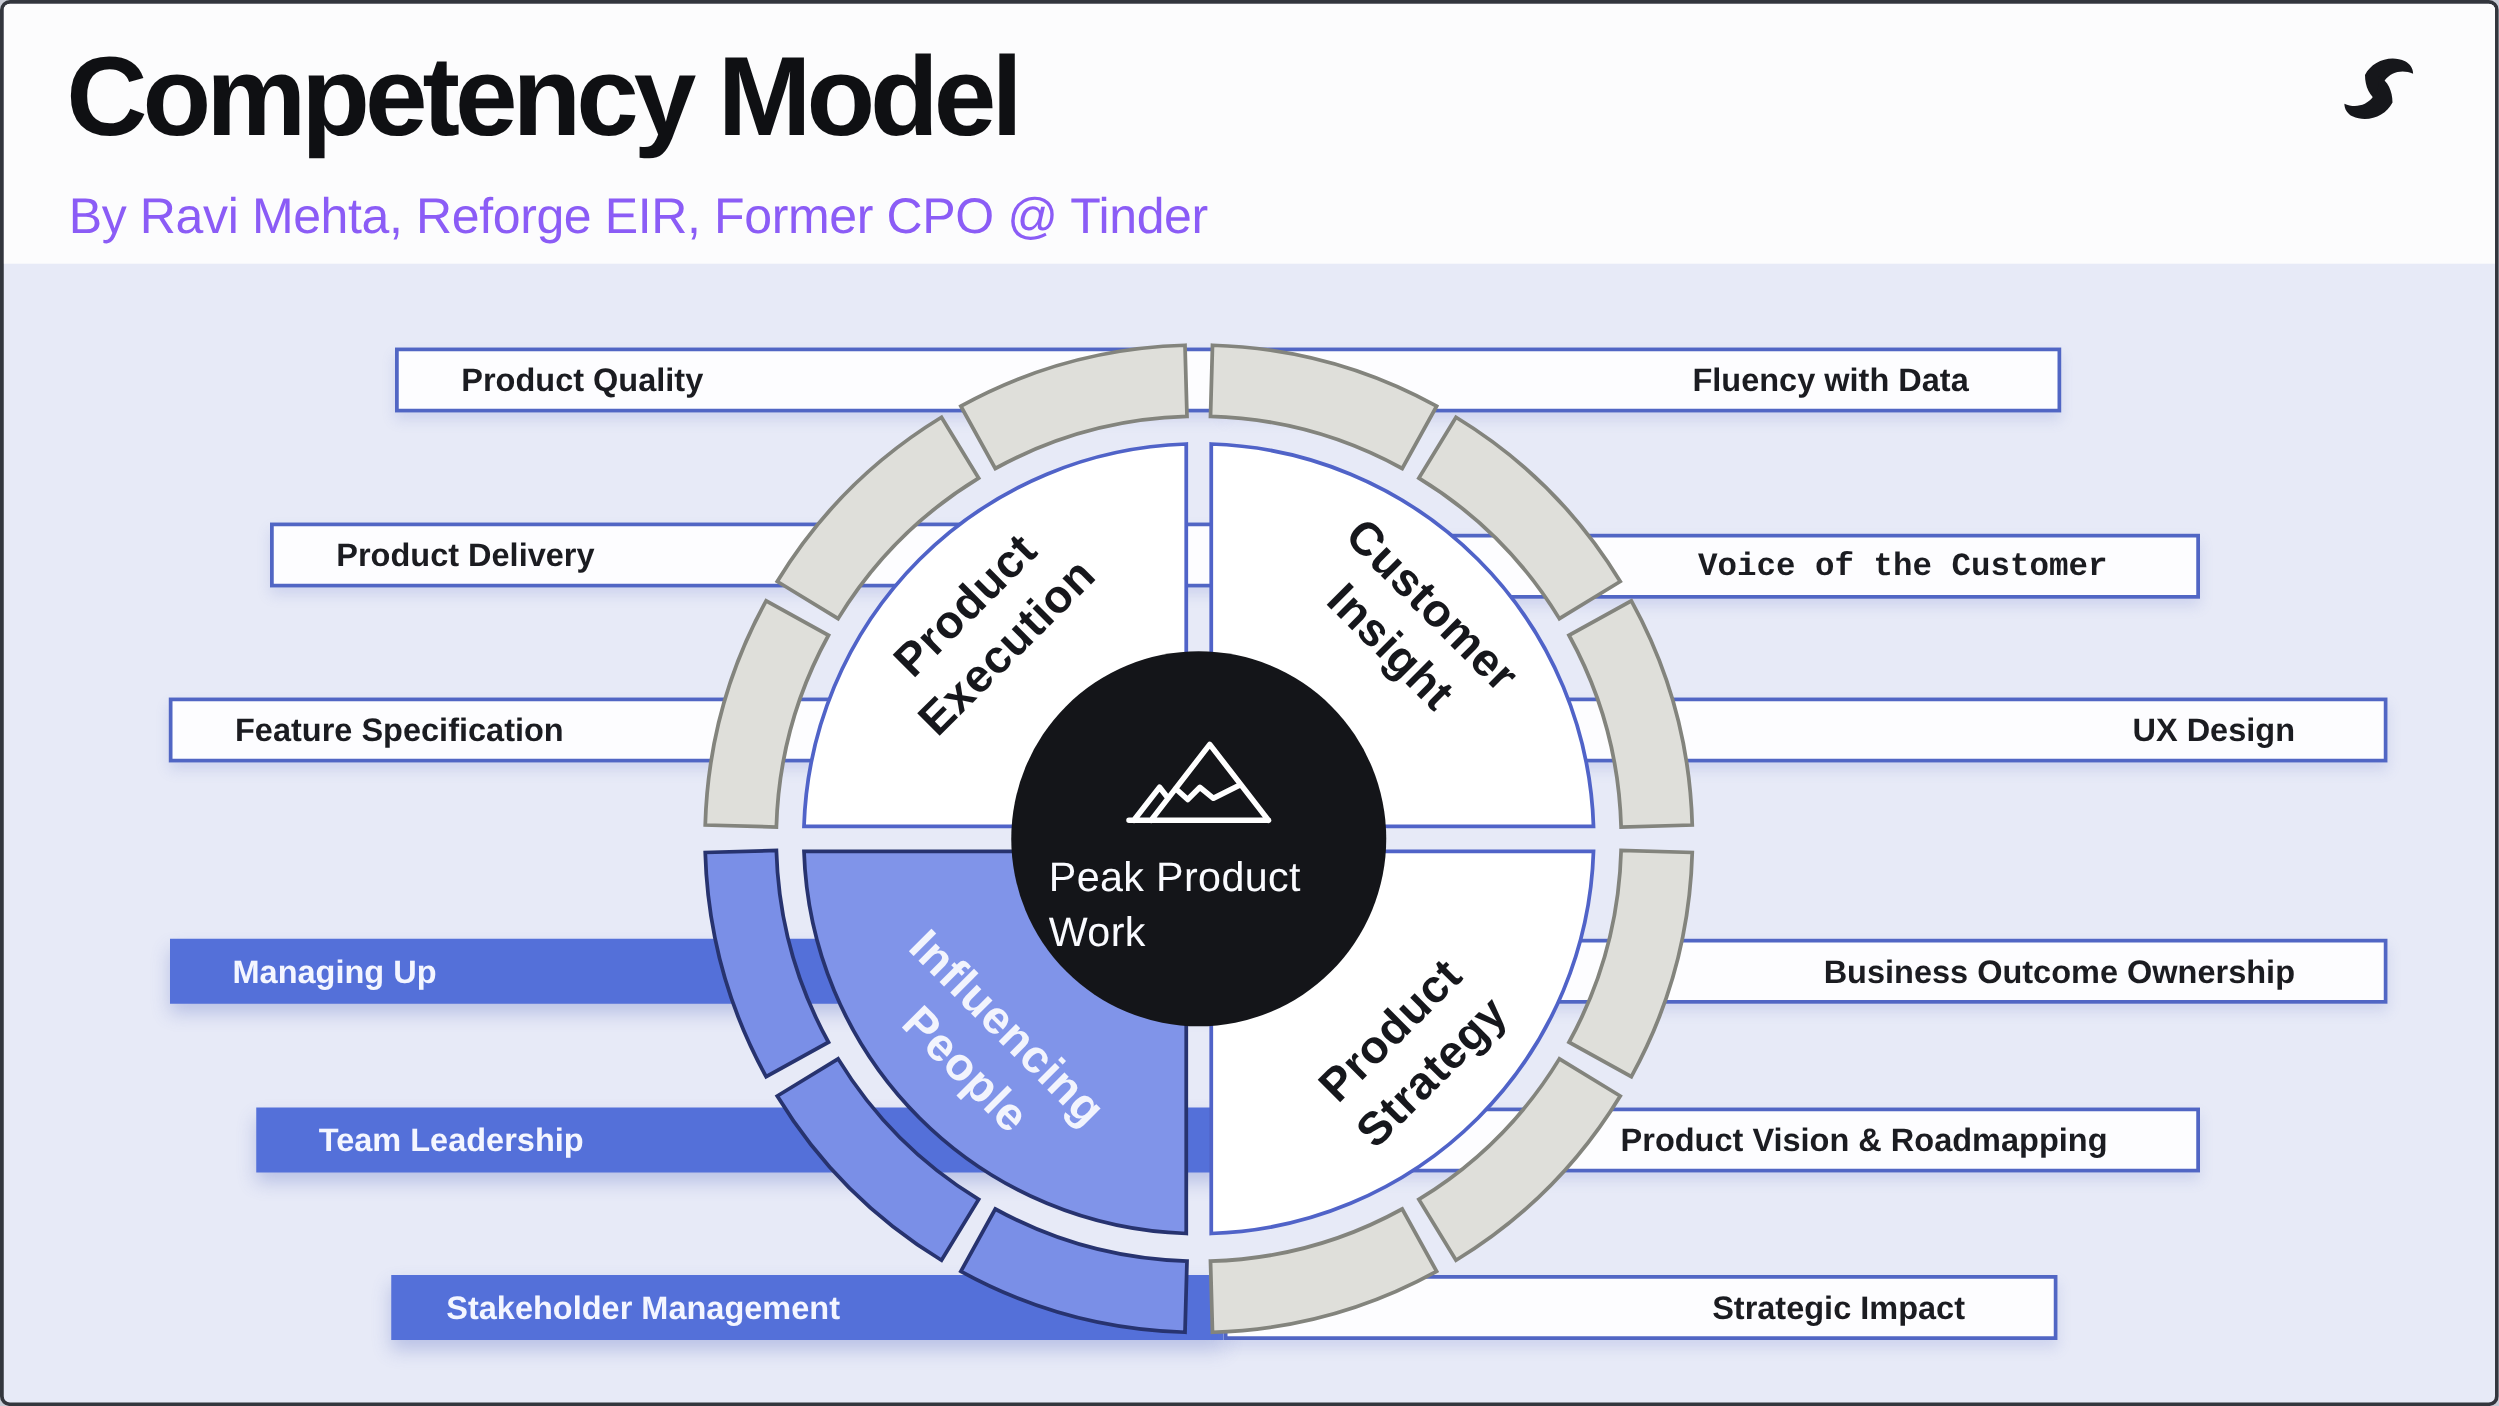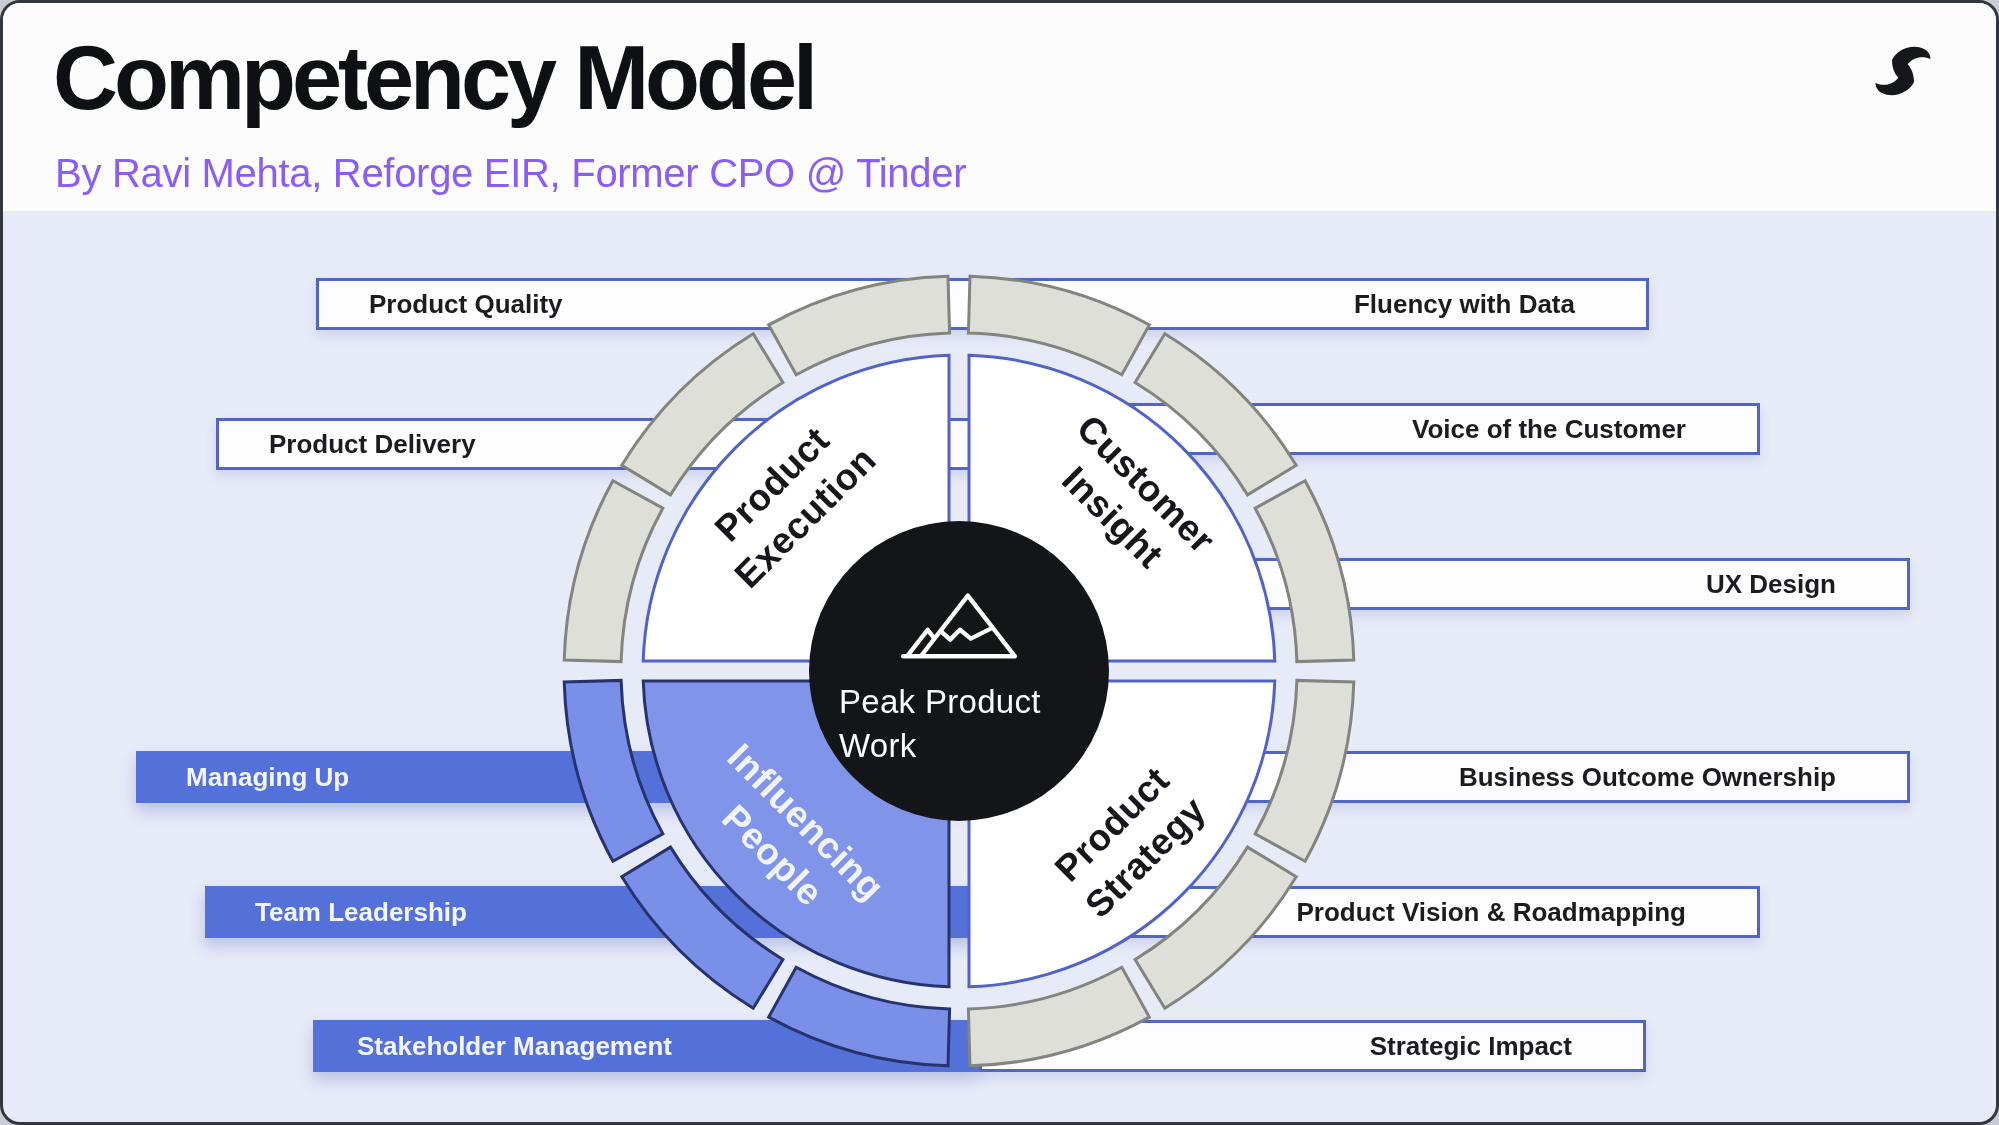--- a/index.html
+++ b/index.html
@@ -3,21 +3,21 @@
 <meta charset="utf-8">
 <style>
   html,body { margin:0; padding:0; background:#c9ccd6; }
   * { box-sizing:border-box; }
 
   .frame {
     position:relative;
     width:1999px; height:1125px;
     background:var(--background,#e7eaf7);
     border:3px solid #33363d;
-    border-radius:20px;
+    border-radius:8px;
     overflow:hidden;
     font-family:"Liberation Sans","DejaVu Sans",sans-serif;
   }
 
   
   .header {
     position:absolute; top:0; left:0; right:0; height:208px;
     background:var(--header-background,#fcfcfd);
   }
   .title {
@@ -100,34 +100,37 @@
   </div>
 
   <div class="canvas">
 
     <div class="bar white left" style="left:293px; top:67px;  width:663px;">
         <span>Product Quality</span>
       </div>
     <div class="bar white left" style="left:193px; top:207px; width:763px;">
         <span>Product Delivery</span>
       </div>
+    <div class="bar white left" style="left:112px; top:347px; width:844px;">
+        <span>Feature Specification</span>
+      </div>
     <div class="bar blue  left" style="left:113px; top:540px; width:843px;">
         <span>Managing Up</span>
       </div>
     <div class="bar blue  left" style="left:182px; top:675px; width:774px;">
         <span>Team Leadership</span>
       </div>
     <div class="bar blue  left" style="left:290px; top:809px; width:666px;padding-left:44px;">
         <span>Stakeholder Management</span>
       </div>
 
     <div class="bar white right" style="left:956px; top:67px;  width:670px;">
         <span>Fluency with Data</span>
       </div>
-    <div class="bar white right" style="left:956px; top:192px; width:781px;">
+    <div class="bar white right" style="left:956px; top:216px; width:781px;font-family:Liberation Mono, monospace;">
         <span>Voice of the Customer</span>
       </div>
     <div class="bar white right" style="left:956px; top:347px; width:931px;">
         <span>UX Design</span>
       </div>
     <div class="bar white right" style="left:956px; top:540px; width:931px;">
         <span>Business Outcome Ownership</span>
       </div>
     <div class="bar white right" style="left:956px; top:675px; width:781px;">
         <span>Product Vision &amp; Roadmapping</span>

